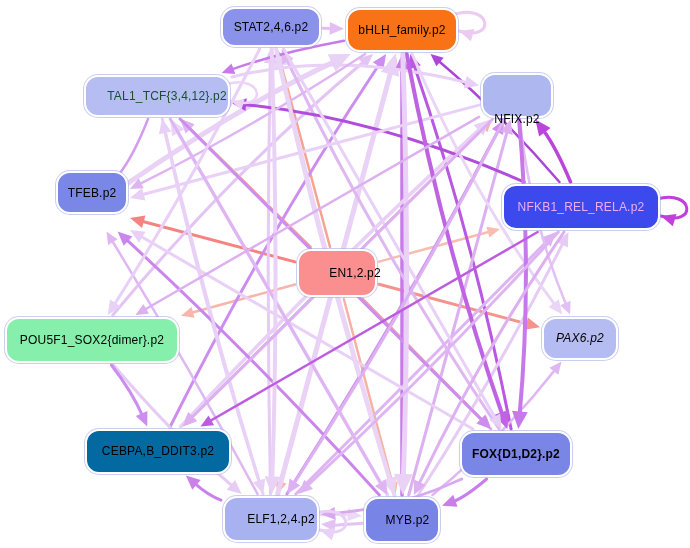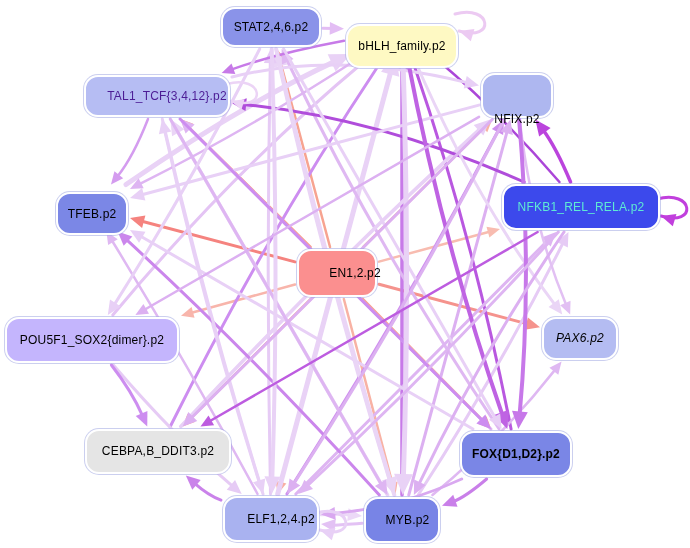--- a/index.html
+++ b/index.html
@@ -163,45 +163,45 @@
       <polygon points="459,31 474.4321762722127,28.921530490154908 470.79025624611245,41.17162512340121" fill="#eccaf2"></polygon>
       <path d="M227,84 C264,74 268,112 231,101" stroke="#ecd4f6" stroke-width="2.5" fill="none" stroke-linecap="round"></path>
       <polygon points="231,101 244.58466221145483,99.17036134696734 241.3787466955215,109.9538953551067" fill="#ecd4f6"></polygon>
       <path d="M316,513 C353,503 357,541 320,530" stroke="#e8d0f6" stroke-width="3" fill="none" stroke-linecap="round"></path>
       <polygon points="320,530 335.4321762722127,527.9215304901549 331.79025624611245,540.1716251234012" fill="#e8d0f6"></polygon>
     </svg>
   <div id="nodes">
       <div class="node" style="left: 221px; top: 7px; width: 100px; height: 40px; background: rgb(138, 147, 233);">
         <span style="color: rgb(0, 0, 0);">STAT2,4,6.p2</span>
       </div>
-      <div class="node" style="left: 346px; top: 24px; width: 112px; height: 44px; background: #fef9c3;">
+      <div class="node" style="left: 346px; top: 8px; width: 112px; height: 44px; background: #f97316;">
         <span style="color: rgb(0, 0, 0);">bHLH_family.p2</span>
       </div>
       <div class="node" style="left: 481px; top: 72.5px; width: 72px; height: 45px; background: rgb(174, 183, 240);">
         <span style="color: rgb(0, 0, 0); margin-top: 48px;">NFIX.p2</span>
       </div>
       <div class="node" style="left: 84px; top: 75px; width: 146px; height: 42px; background: rgb(182, 189, 243);">
-        <span style="color: #4c1d95; margin-left: 20px;">TAL1_TCF{3,4,12}.p2</span>
+        <span style="color: #14532d; margin-left: 20px;">TAL1_TCF{3,4,12}.p2</span>
       </div>
       <div class="node" style="left: 502px; top: 184px; width: 158px; height: 46px; background: rgb(60, 73, 236);">
-        <span style="color: #5eead4;">NFKB1_REL_RELA.p2</span>
-      </div>
-      <div class="node" style="left: 56px; top: 192px; width: 72px; height: 43px; background: rgb(123, 135, 230);">
+        <span style="color: #f0abfc;">NFKB1_REL_RELA.p2</span>
+      </div>
+      <div class="node" style="left: 56px; top: 171px; width: 72px; height: 43px; background: rgb(123, 135, 230);">
         <span style="color: rgb(0, 0, 0);">TFEB.p2</span>
       </div>
       <div class="node" style="left: 297px; top: 249px; width: 80px; height: 48px; background: rgb(251, 143, 143);">
         <span style="color: rgb(0, 0, 0); margin-left: 36px;">EN1,2.p2</span>
       </div>
-      <div class="node" style="left: 5px; top: 317px; width: 174px; height: 46px; background: #c4b5fd;">
+      <div class="node" style="left: 5px; top: 317px; width: 174px; height: 46px; background: #86efac;">
         <span style="color: rgb(0, 0, 0);">POU5F1_SOX2{dimer}.p2</span>
       </div>
       <div class="node" style="left: 542px; top: 316.5px; width: 76px; height: 43px; background: rgb(180, 188, 242);">
         <span style="color: rgb(0, 0, 0); font-style: italic;">PAX6.p2</span>
       </div>
-      <div class="node" style="left: 85px; top: 428.5px; width: 146px; height: 45px; background: #e5e5e5;">
+      <div class="node" style="left: 85px; top: 428.5px; width: 146px; height: 45px; background: #0369a1;">
         <span style="color: rgb(0, 0, 0);">CEBPA,B_DDIT3.p2</span>
       </div>
       <div class="node" style="left: 460px; top: 431px; width: 112px; height: 46px; background: rgb(122, 134, 230); font-weight: bold;">
         <span style="color: rgb(0, 0, 0);">FOX{D1,D2}.p2</span>
       </div>
       <div class="node" style="left: 223px; top: 496px; width: 96px; height: 46px; background: rgb(169, 178, 240);">
         <span style="color: rgb(0, 0, 0); margin-left: 20px;">ELF1,2,4.p2</span>
       </div>
       <div class="node" style="left: 364px; top: 497px; width: 76px; height: 46px; background: rgb(120, 132, 230);">
         <span style="color: rgb(0, 0, 0); margin-left: 11px;">MYB.p2</span>

